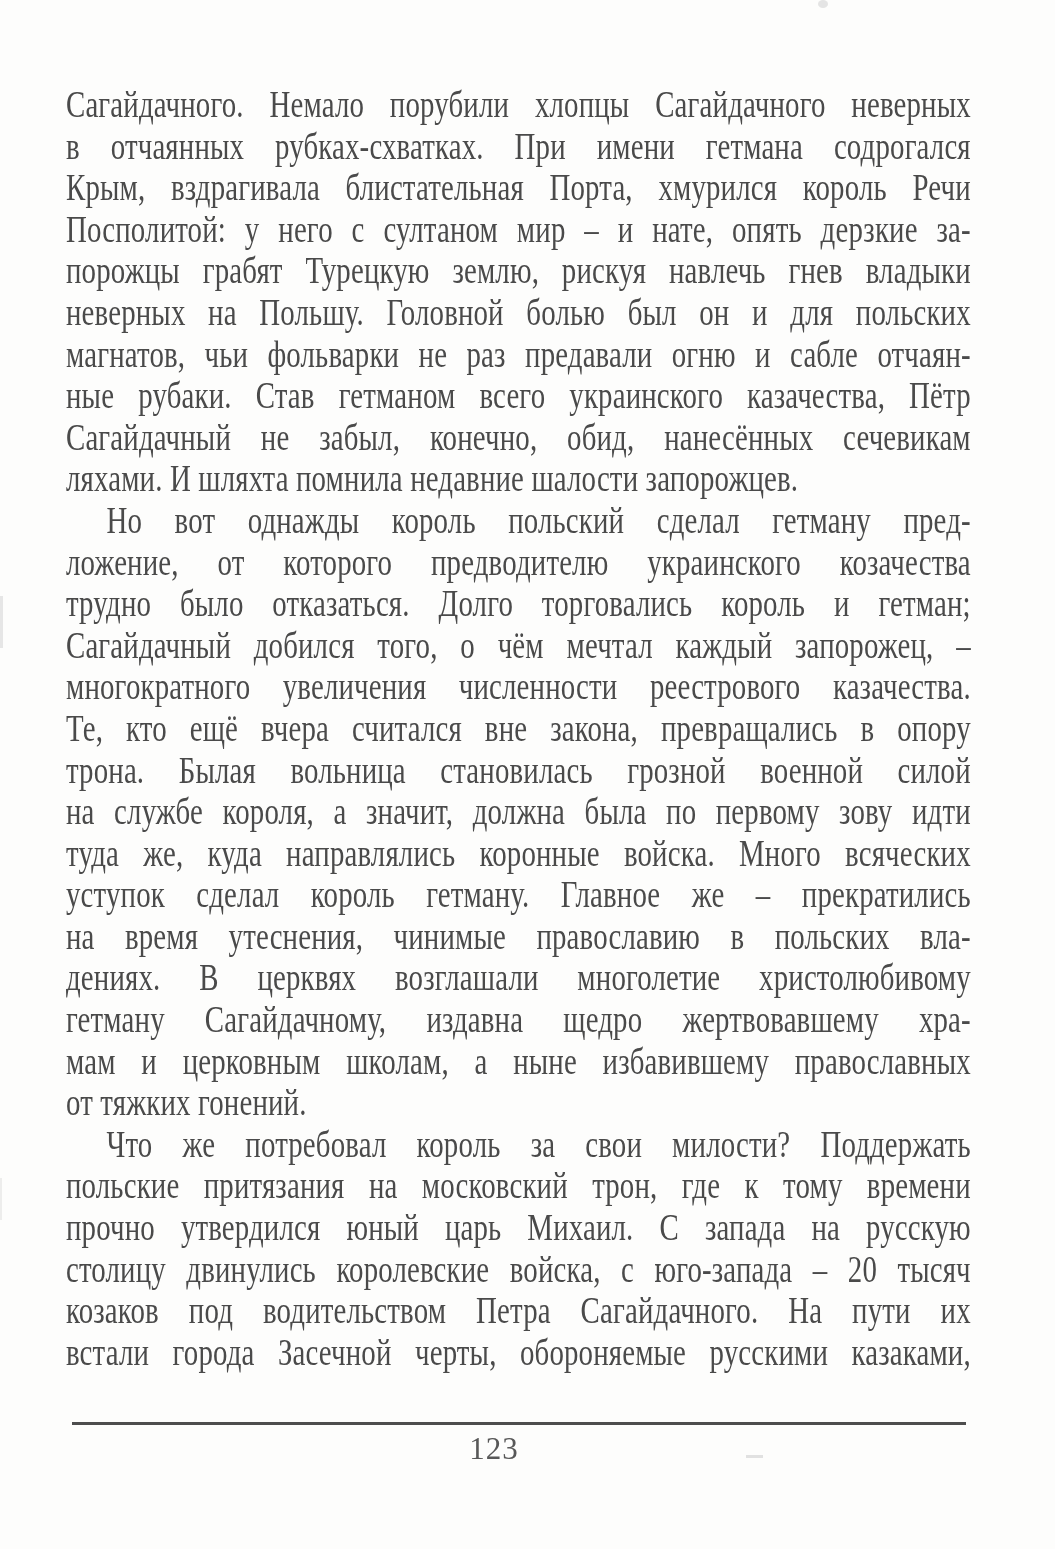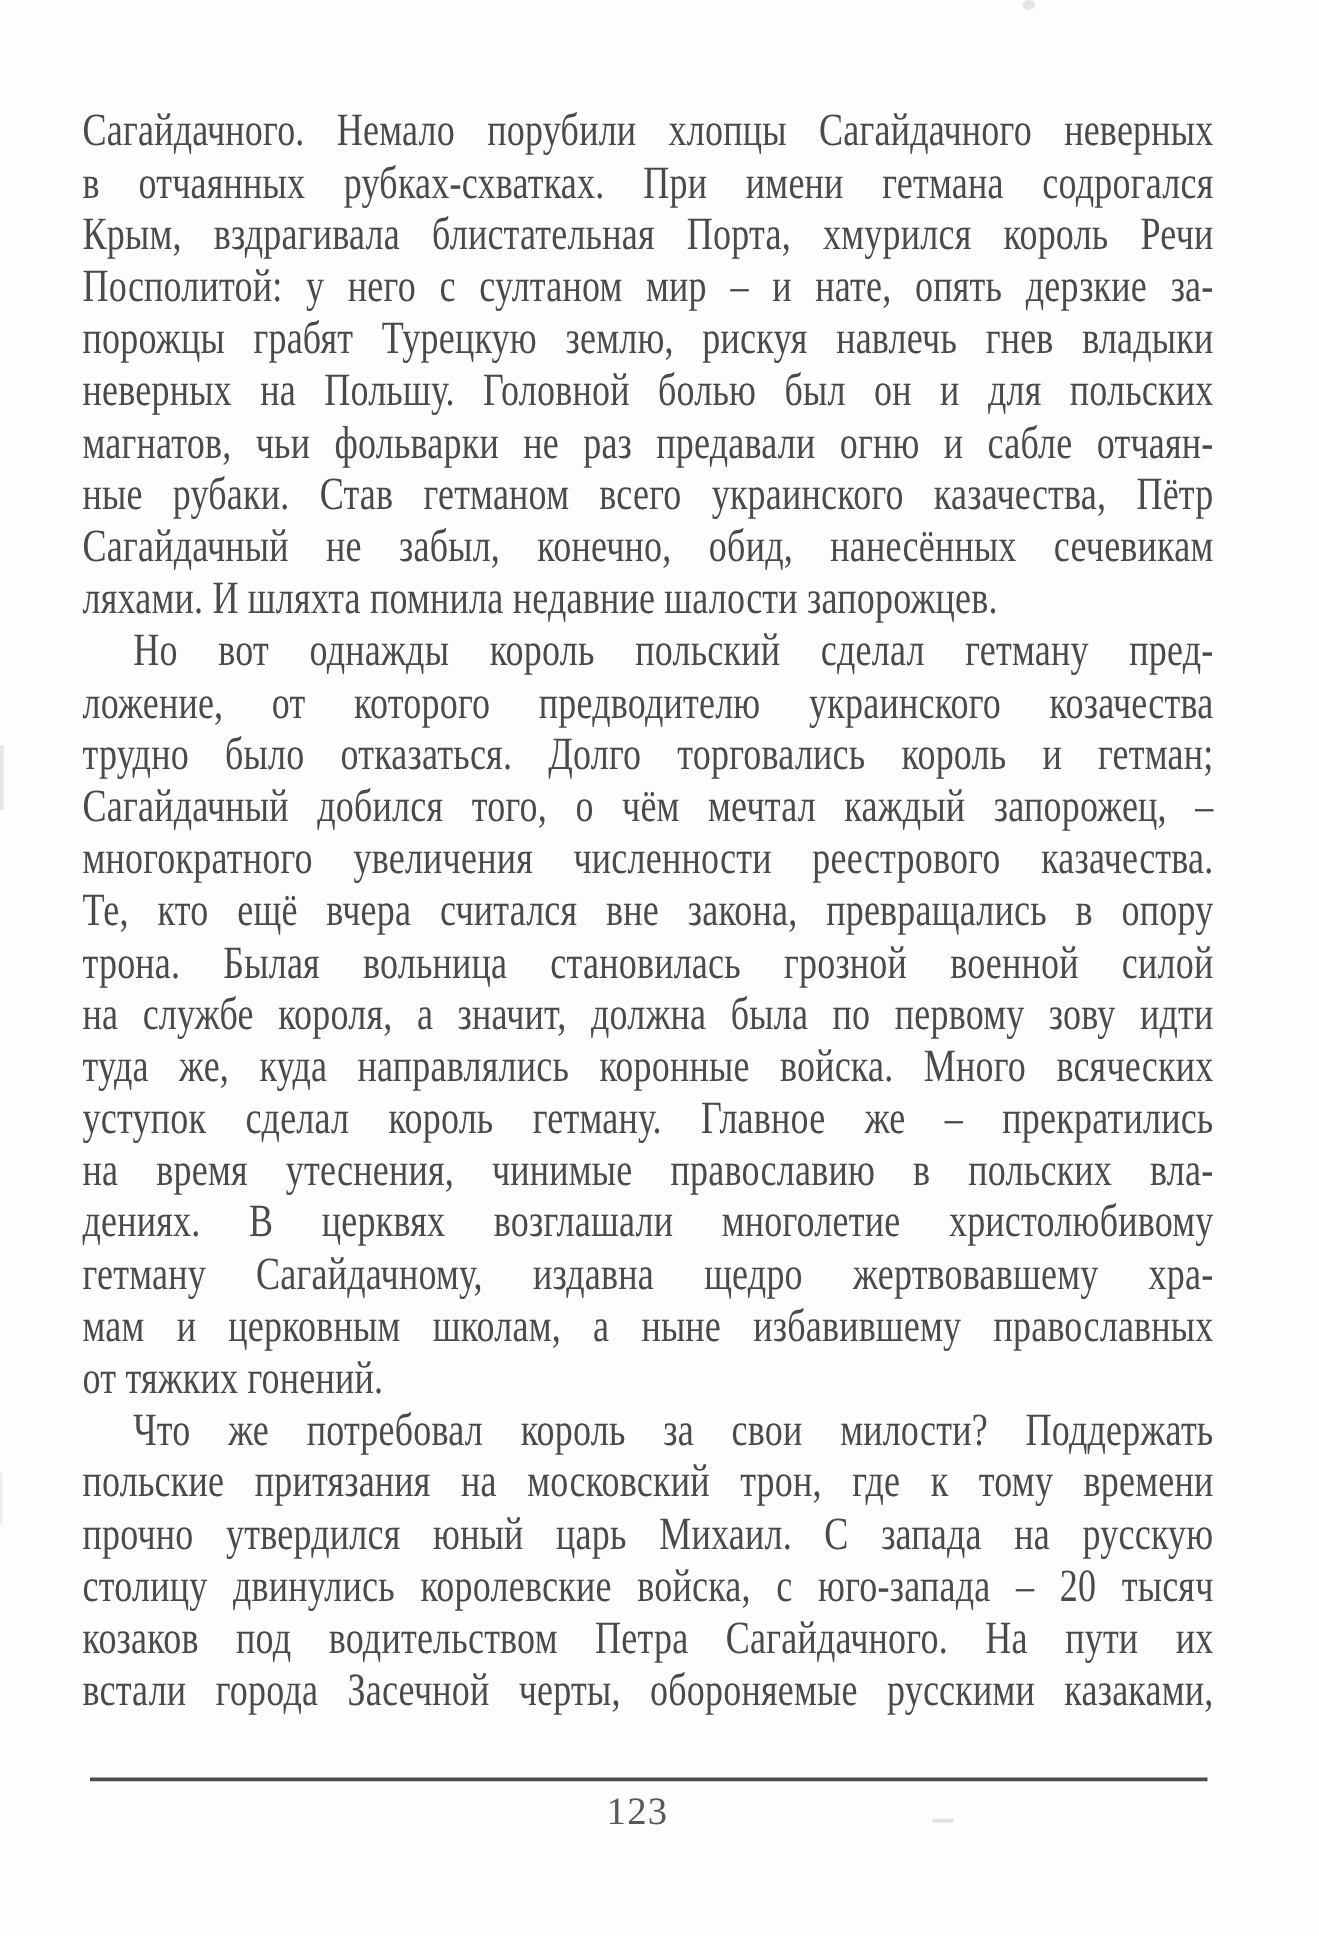--- a/index.html
+++ b/index.html
@@ -50,21 +50,21 @@
   .footer-rule {
     position: absolute;
     left: 72px;
     top: 1422px;
     width: 894px;
     height: 3px;
     background: #4d4d4d;
   }
   .page-number {
     position: absolute;
-    left: 440px;
+    left: 424px;
     top: 1432px;
     width: 140px;
     text-align: center;
     font-size: 31px;
     line-height: 34px;
     color: #585858;
     letter-spacing: 1px;
   }
   
   .artifact {

